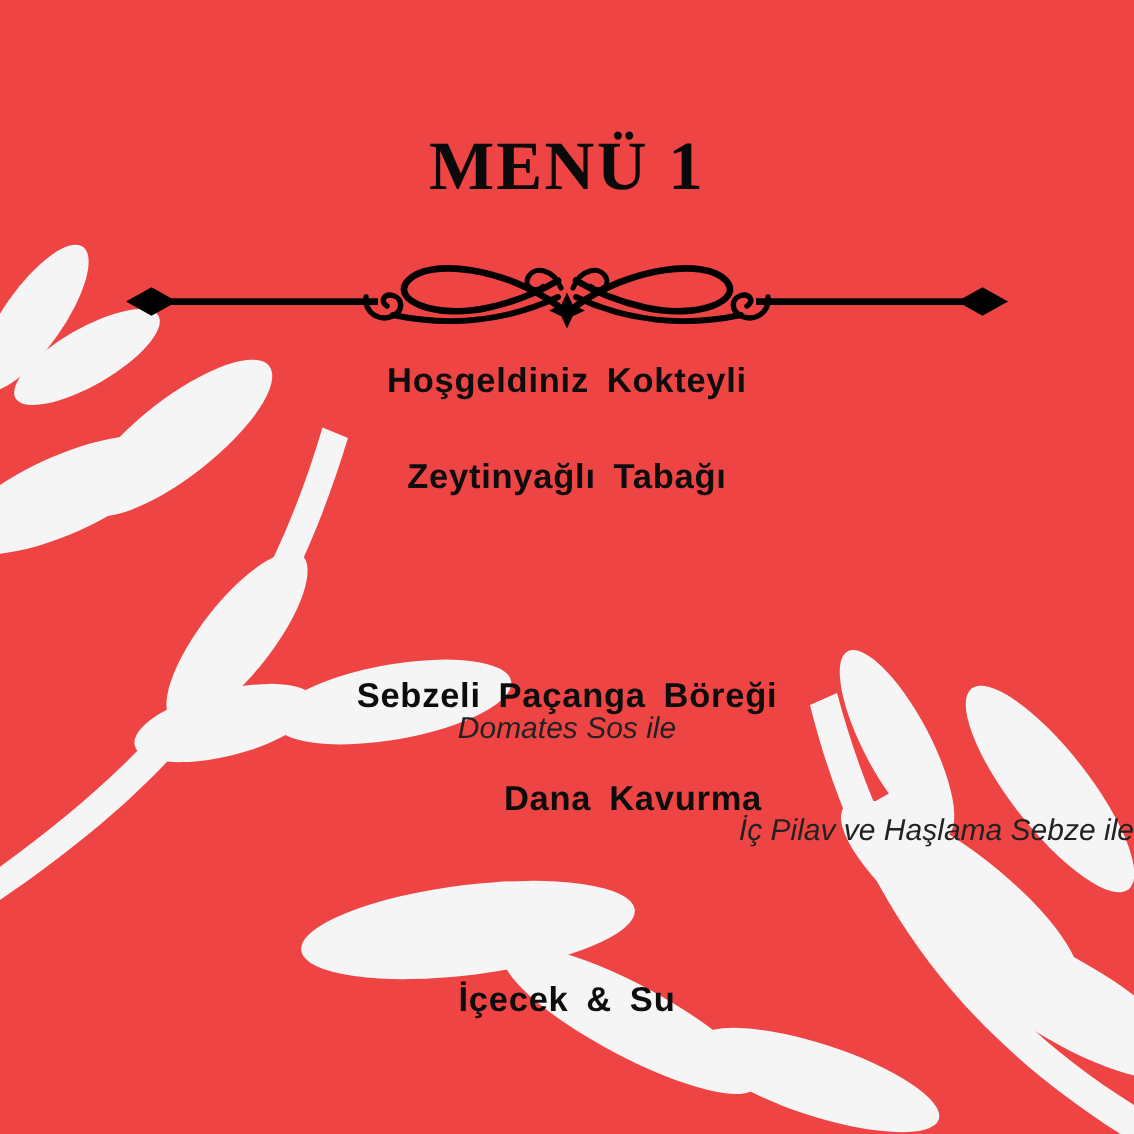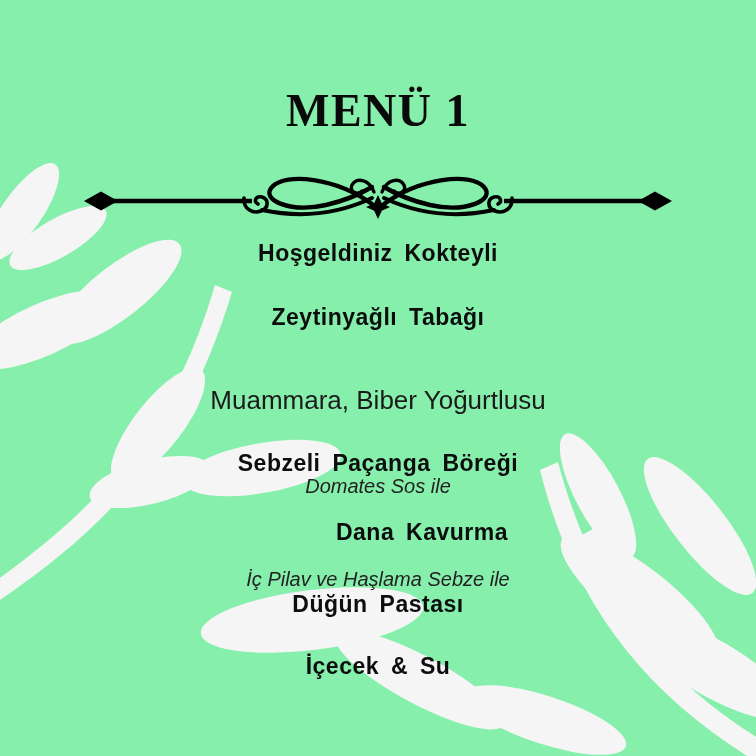--- a/index.html
+++ b/index.html
@@ -4,21 +4,21 @@
 <style>
   html, body {
     margin: 0;
     padding: 0;
     background: #ffffff;
   }
   .card {
     position: relative;
     width: 756px;
     height: 756px;
-    background: #86efac;
+    background: #ef4444;
     overflow: hidden;
     font-family: "Liberation Sans", sans-serif;
     color: #111111;
   }
   .watermark {
     position: absolute;
     inset: 0;
     z-index: 0;
   }
   .content {
@@ -66,21 +66,21 @@
     font-size: 20px;
     color: #222222;
   }
   .pos-item0 { top: 240px; }
   .pos-item1 { top: 304px; }
   .pos-desc1a { top: 353px; }
   .pos-desc1b { top: 385px; }
   .pos-item2 { top: 438px; margin-top: 12px; }
   .pos-note2 { top: 475px; }
   .pos-item3 { top: 519px; margin-left: 44px; }
-  .pos-note3 { top: 568px; }
+  .pos-note3 { top: 543px; text-align: right; }
   .pos-item4 { top: 591px; }
   .pos-item5 { top: 653px; }
 </style>
 </head>
 <body>
 
 <div class="card">
 
   <svg class="watermark" width="756" height="756" viewBox="0 0 756 756" aria-hidden="true">
     <g fill="#f5f5f5" stroke="none">
@@ -136,26 +136,24 @@
           <path d="M 374 24 C 369 11, 356 9, 352 17 C 349 23, 357 28, 362 23" fill="none" stroke="#000" stroke-width="3.4" stroke-linecap="round"></path>
         </g>
 
         <polygon points="378,27 381.8,35.2 390,39 381.8,42.8 378,51 374.2,42.8 366,39 374.2,35.2" fill="#000"></polygon>
       </svg>
     </div>
 
     <div class="line item-name pos-item0">Hoşgeldiniz Kokteyli</div>
 
     <div class="line item-name pos-item1">Zeytinyağlı Tabağı</div>
-    <div class="line item-desc pos-desc1b">Muammara, Biber Yoğurtlusu</div>
 
     <div class="line item-name pos-item2">Sebzeli Paçanga Böreği</div>
     <div class="line item-note pos-note2">Domates Sos ile</div>
 
     <div class="line item-name pos-item3">Dana Kavurma</div>
     <div class="line item-note pos-note3">İç Pilav ve Haşlama Sebze ile</div>
 
-    <div class="line item-name pos-item4">Düğün Pastası</div>
 
     <div class="line item-name pos-item5">İçecek &amp; Su</div>
 
   </div>
 </div>
 
 </body></html>

